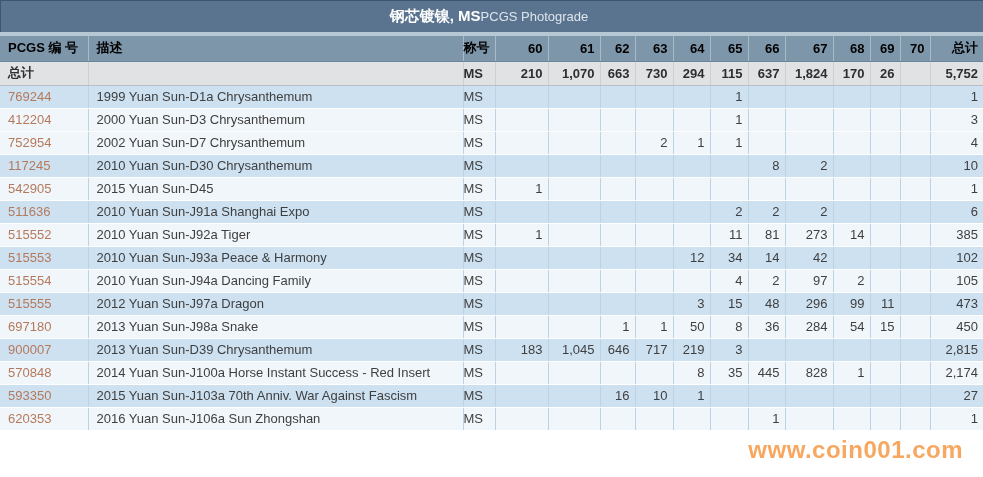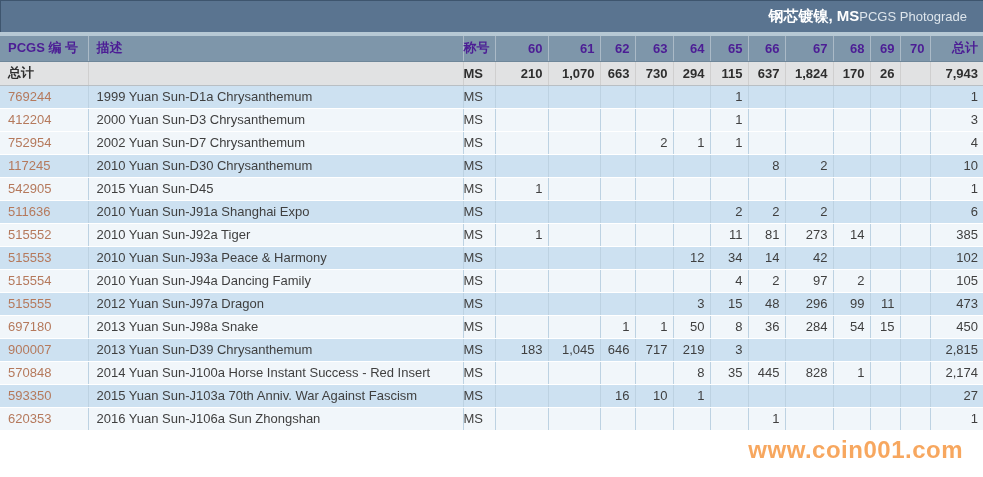--- a/index.html
+++ b/index.html
@@ -3,32 +3,32 @@
 <meta charset="utf-8">
 <style>
   * { margin:0; padding:0; box-sizing:border-box; }
   html,body { width:983px; height:477px; overflow:hidden; }
   body { font-family:"Liberation Sans","DejaVu Sans",sans-serif; background:#ffffff; position:relative; }
 
   .app { position:relative; width:983px; height:477px; background:#fff; }
 
   .title-bar {
     height:32px; background:#5a7490; display:flex; align-items:center;
-    justify-content:flex-end; padding:0 16px 0 10px;
+    justify-content:center; padding:0 16px 0 10px;
     border-top:1px solid #3e556e; border-left:1px solid #3e556e;
   }
   .title-bar .title { color:#ffffff; font-weight:bold; font-size:15px; }
   .title-bar .photograde { color:#dde5ec; font-size:13px; text-decoration:none; cursor:pointer; }
 
   .gap-strip { height:4px; background:#b6c8d4; }
 
   table.pop { width:983px; border-collapse:collapse; table-layout:fixed; font-size:13px; }
 
   thead th {
-    background:#7e96aa; color:#4c1d95; font-weight:bold; height:25px;
+    background:#7e96aa; color:#000000; font-weight:bold; height:25px;
     border-left:1px solid rgba(255,255,255,0.35);
     border-bottom:1px solid #6e8699; font-size:13px;
   }
   thead th:first-child { border-left:none; }
 
   tr.total-row td {
     background:#e1e2e3; color:#2e2e2e; font-weight:bold; height:24px;
     border-left:1px solid #cfcfcf; border-bottom:1px solid #b9bfc4;
   }
   tr.total-row td:first-child { border-left:none; }
@@ -112,21 +112,21 @@
           <td class="num">1,070</td>
           <td class="num">663</td>
           <td class="num">730</td>
           <td class="num">294</td>
           <td class="num">115</td>
           <td class="num">637</td>
           <td class="num">1,824</td>
           <td class="num">170</td>
           <td class="num">26</td>
           <td class="num"></td>
-          <td class="num">7,943</td>
+          <td class="num">5,752</td>
         </tr>
         <tr class="odd">
           <td class="left"><span class="pcgs-link">769244</span></td>
           <td class="left">1999 Yuan Sun-D1a Chrysanthemum</td>
           <td class="center">MS</td>
           <td class="num"></td>
           <td class="num"></td>
           <td class="num"></td>
           <td class="num"></td>
           <td class="num"></td>

